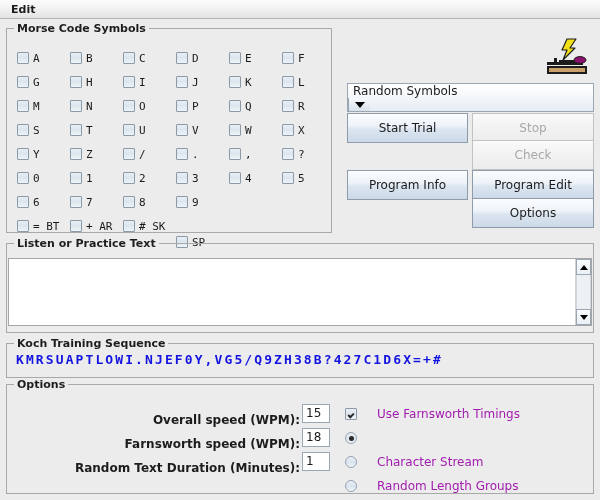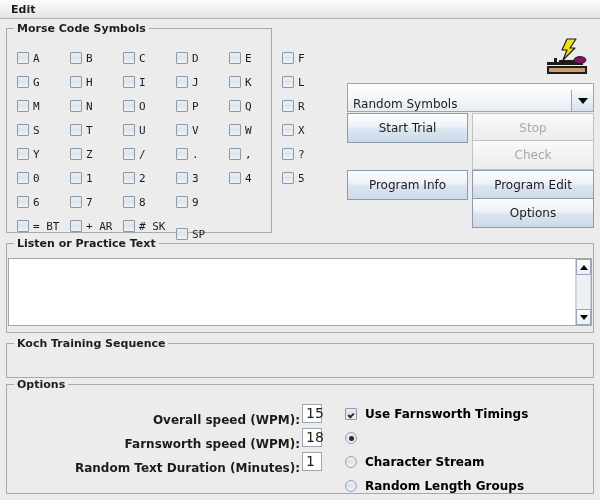--- a/index.html
+++ b/index.html
@@ -53,21 +53,21 @@
     top: -7px;
     left: 7px;
     padding: 0 3px;
     background: #ececec;
     font-size: 11px;
     font-weight: bold;
     color: #1d1d1d;
     white-space: nowrap;
   }
 
-  #symbols-group { left: 6px; top: 28px; width: 266px; height: 205px; }
+  #symbols-group { left: 6px; top: 28px; width: 326px; height: 205px; }
   #practice-group { left: 6px; top: 243px; width: 588px; height: 90px; }
   #koch-group    { left: 6px; top: 343px; width: 588px; height: 35px; }
   #options-group { left: 6px; top: 384px; width: 588px; height: 110px; }
   .cb-cell {
     position: absolute;
     display: flex;
     align-items: center;
     height: 18px;
     white-space: nowrap;
   }
@@ -98,21 +98,22 @@
 
   
   .combo {
     position: absolute;
     left: 347px; top: 83px;
     width: 247px; height: 29px;
     box-sizing: border-box;
     border: 1px solid #9aa6b3;
     background: linear-gradient(to bottom, #ffffff 0%, #f4f7fa 50%, #e6ecf3 100%);
     display: flex;
-    align-items: flex-end;
+    align-items: flex-start;
+    flex-direction: column;
   }
   .combo .combo-text {
     flex: 1;
     padding-left: 5px;
     font-size: 12px;
     color: #1c1c1c;
     font-family: "DejaVu Sans", sans-serif;
   }
   .combo .combo-arrow {
     width: 21px; height: 21px;
@@ -233,41 +234,41 @@
     font-weight: bold;
     color: #1c1c1c;
     text-align: right;
     white-space: nowrap;
     font-family: "DejaVu Sans", sans-serif;
     margin-top: 6px;
   }
   .opt-field {
     position: absolute;
     box-sizing: border-box;
-    width: 20px; height: 19px;
+    width: 28px; height: 19px;
     border: 1px solid #9aa6b3;
     background: #fff;
-    font-size: 14px;
+    font-size: 12px;
     color: #1c1c1c;
     padding-left: 3px;
     line-height: 17px;
     font-family: "DejaVu Sans", sans-serif;
   }
   .opt-choice {
     position: absolute;
     display: flex;
     align-items: center;
     height: 18px;
     white-space: nowrap;
   }
   .opt-choice .choice-label {
-    margin-left: 8px;
+    margin-left: 20px;
     font-size: 12px;
-    font-weight: bold;
-    color: #000000;
+    font-weight: normal;
+    color: #a21caf;
     font-family: "DejaVu Sans", sans-serif;
   }
   .radio {
     width: 12px; height: 12px;
     box-sizing: border-box;
     border: 1px solid #97a4b2;
     border-radius: 50%;
     background: linear-gradient(to bottom, #e9eff6 0%, #dbe4ee 50%, #f0f4f9 100%);
     flex: 0 0 auto;
     position: relative;
@@ -458,21 +459,21 @@
           <div class="cb-label">= BT</div>
         </div>
         <div class="cb-cell" style="left: 63px; top: 188px;">
           <div class="checkbox"></div>
           <div class="cb-label">+ AR</div>
         </div>
         <div class="cb-cell" style="left: 116px; top: 188px; text-align: center;">
           <div class="checkbox"></div>
           <div class="cb-label"># SK</div>
         </div>
-        <div class="cb-cell" style="left: 169px; top: 196px;">
+        <div class="cb-cell" style="left: 169px; top: 204px;">
           <div class="checkbox"></div>
           <div class="cb-label">SP</div>
         </div>
       </div>
   </div>
 
   <div class="key-icon">
     <svg width="48" height="38" viewBox="0 0 48 38" xmlns="http://www.w3.org/2000/svg">
       <polygon points="24,1 33,1 27,10 32,10 20,22 24,12 19,12" fill="#f2e017" stroke="#1c1c1c" stroke-width="1.2" stroke-linejoin="round"></polygon>
       <rect x="4" y="24" width="36" height="3" fill="#1c1c1c"></rect>
@@ -510,20 +511,21 @@
       <div class="sb-track"></div>
       <div class="sb-btn">
         <span class="tri-down-s"></span>
       </div>
     </div>
   </div>
 
   <div class="group" id="koch-group">
     <div class="group-title">Koch Training Sequence</div>
   </div>
+  <div class="koch-text">KMRSUAPTLOWI.NJEF0Y,VG5/Q9ZH38B?427C1D6X=+#</div>
 
   <div class="group" id="options-group">
     <div class="group-title">Options</div>
   </div>
   <div id="options-content">
       <div class="opt-label" style="right: 300px; top: 407px;">Overall speed (WPM):</div>
       <div class="opt-field" style="left: 302px; top: 404px;">15</div>
       <div class="opt-label" style="right: 300px; top: 431px;">Farnsworth speed (WPM):</div>
       <div class="opt-field" style="left: 302px; top: 428px;">18</div>
       <div class="opt-label" style="right: 300px; top: 455px;">Random Text Duration (Minutes):</div>

